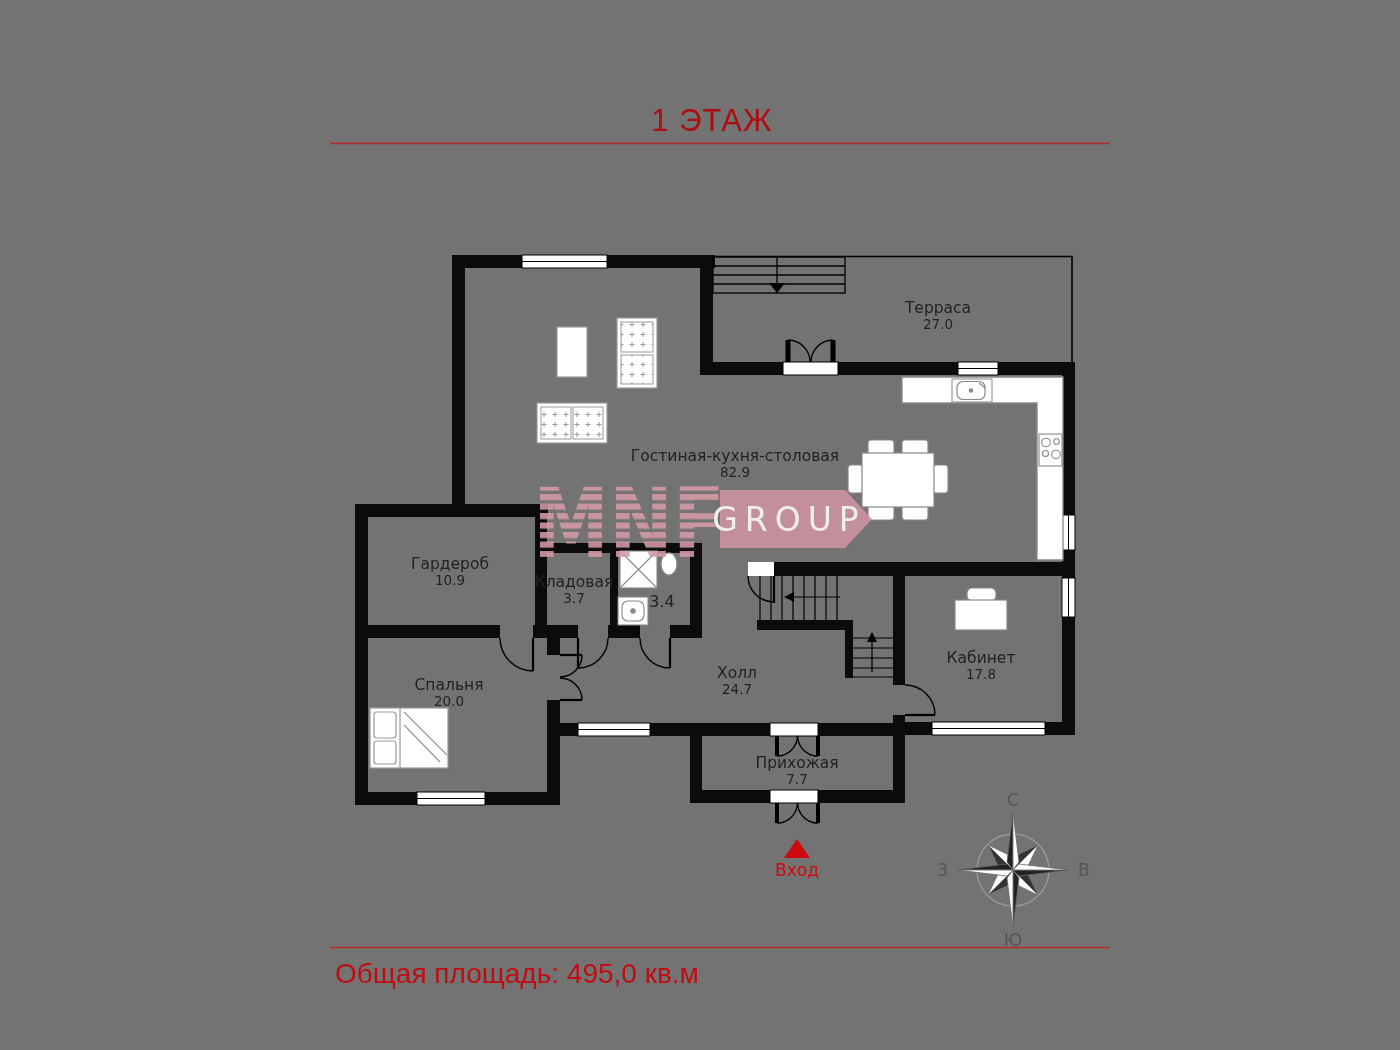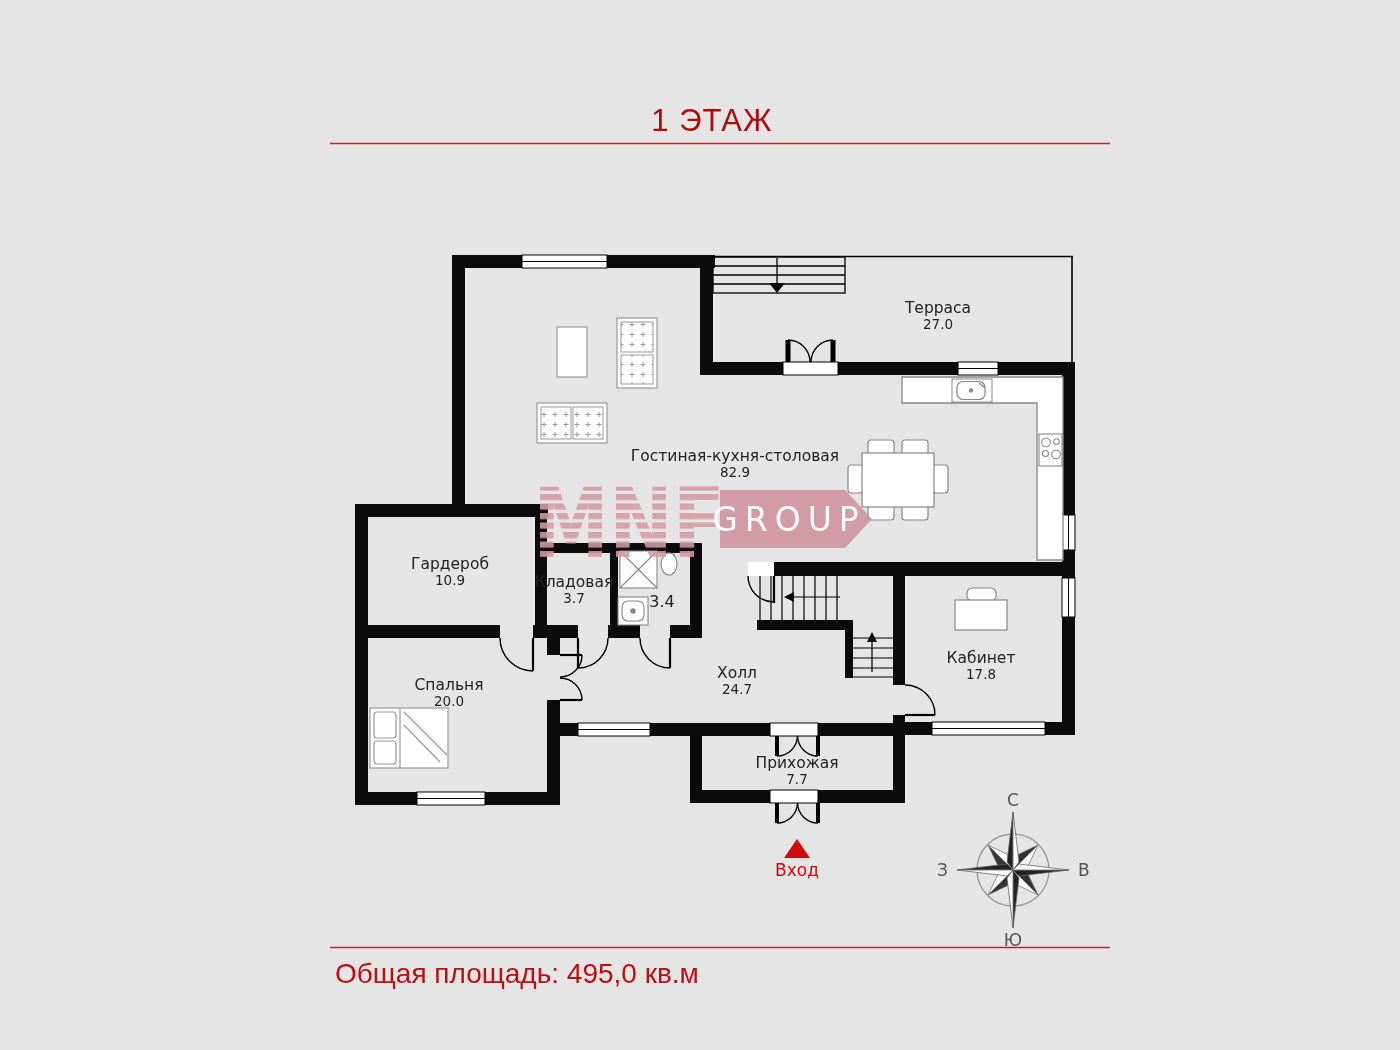--- a/index.html
+++ b/index.html
@@ -1,16 +1,16 @@
 <!DOCTYPE html>
 <html><head>
 <meta charset="utf-8">
 <style>
   html,body{margin:0;padding:0;background:#ffffff;}
-  .canvas{position:relative;width:1400px;height:1050px;background:#e5e5e5;overflow:hidden;
+  .canvas{position:relative;width:1400px;height:1050px;background:#737373;overflow:hidden;
           font-family:"DejaVu Sans",sans-serif;}
   svg text{user-select:none;}
   .room-name{font-size:15.5px;fill:#222;}
   .room-area{font-size:13.5px;fill:#222;}
   .title-text{font-family:"Liberation Sans",sans-serif;font-size:31px;fill:#ae0d10;letter-spacing:1px;}
   .footer-text{font-family:"Liberation Sans",sans-serif;font-size:28px;fill:#c00d12;}
   .entrance-text{font-size:17px;fill:#cf0a0f;}
   .compass-letter{font-size:17px;fill:#555;}
   .wm-letters{font-family:"DejaVu Sans",sans-serif;font-weight:bold;font-size:97px;}
   .wm-group{font-family:"DejaVu Sans",sans-serif;font-size:33px;fill:#ffffff;letter-spacing:7px;}

